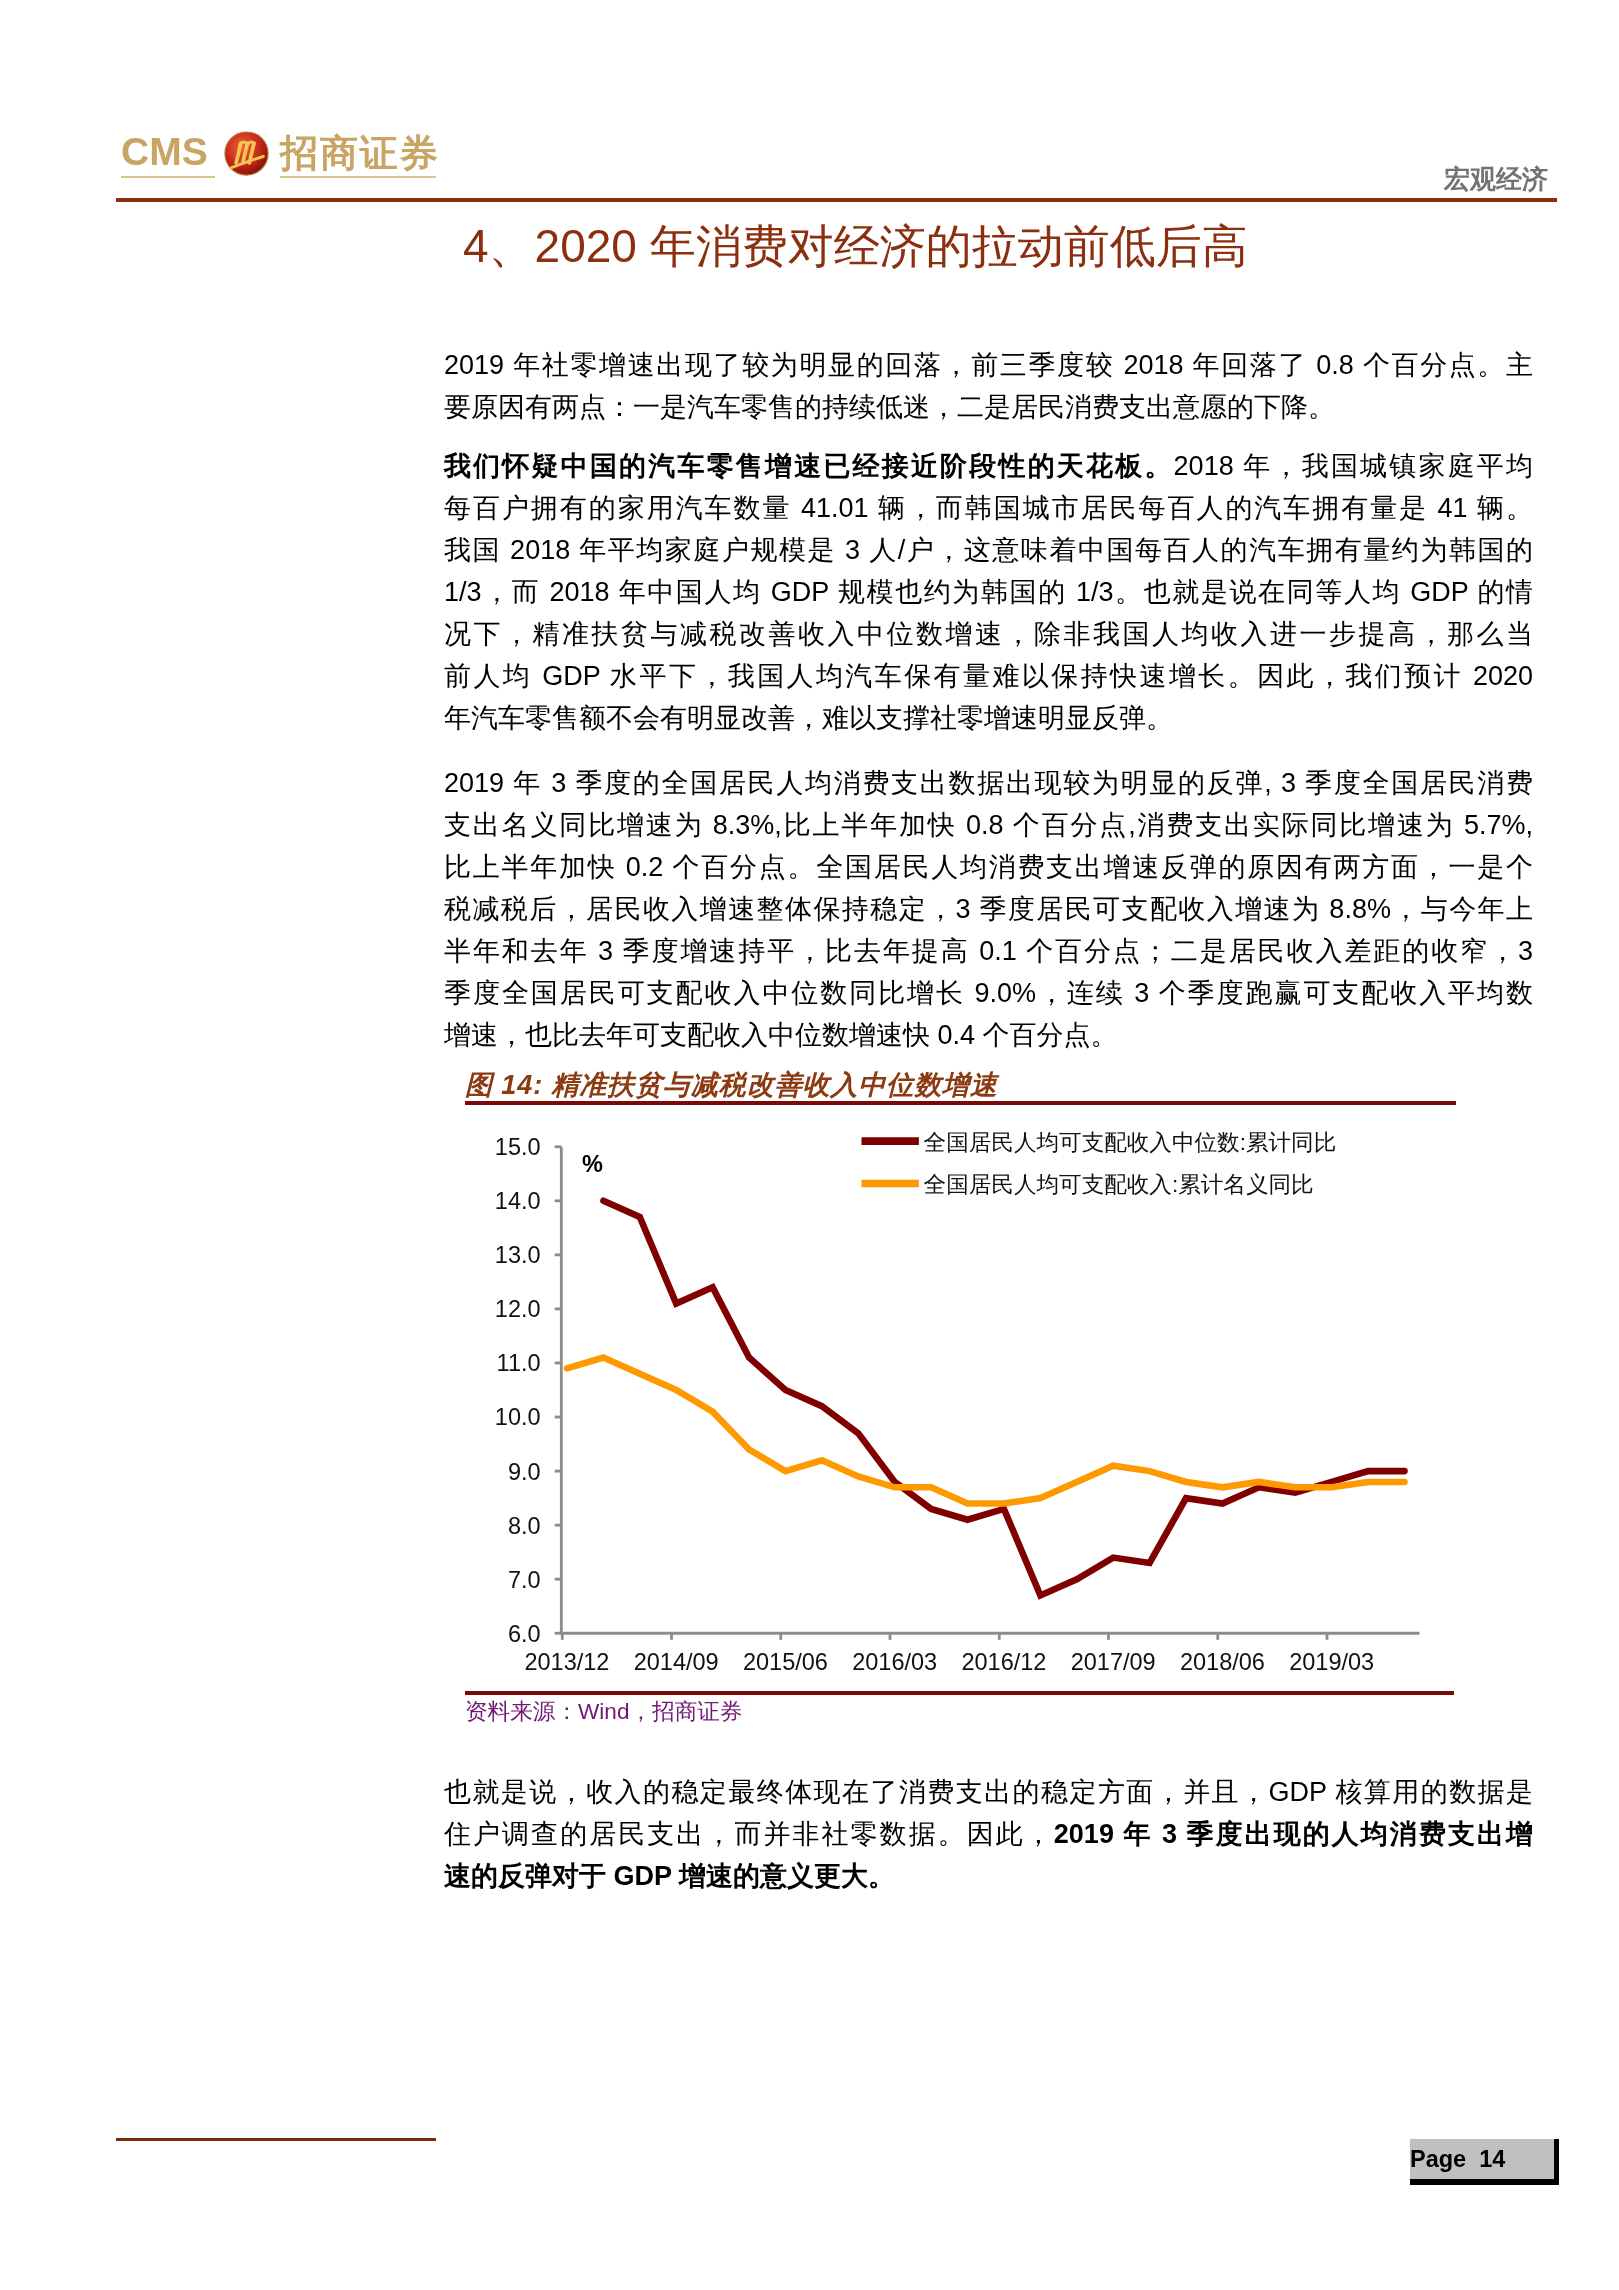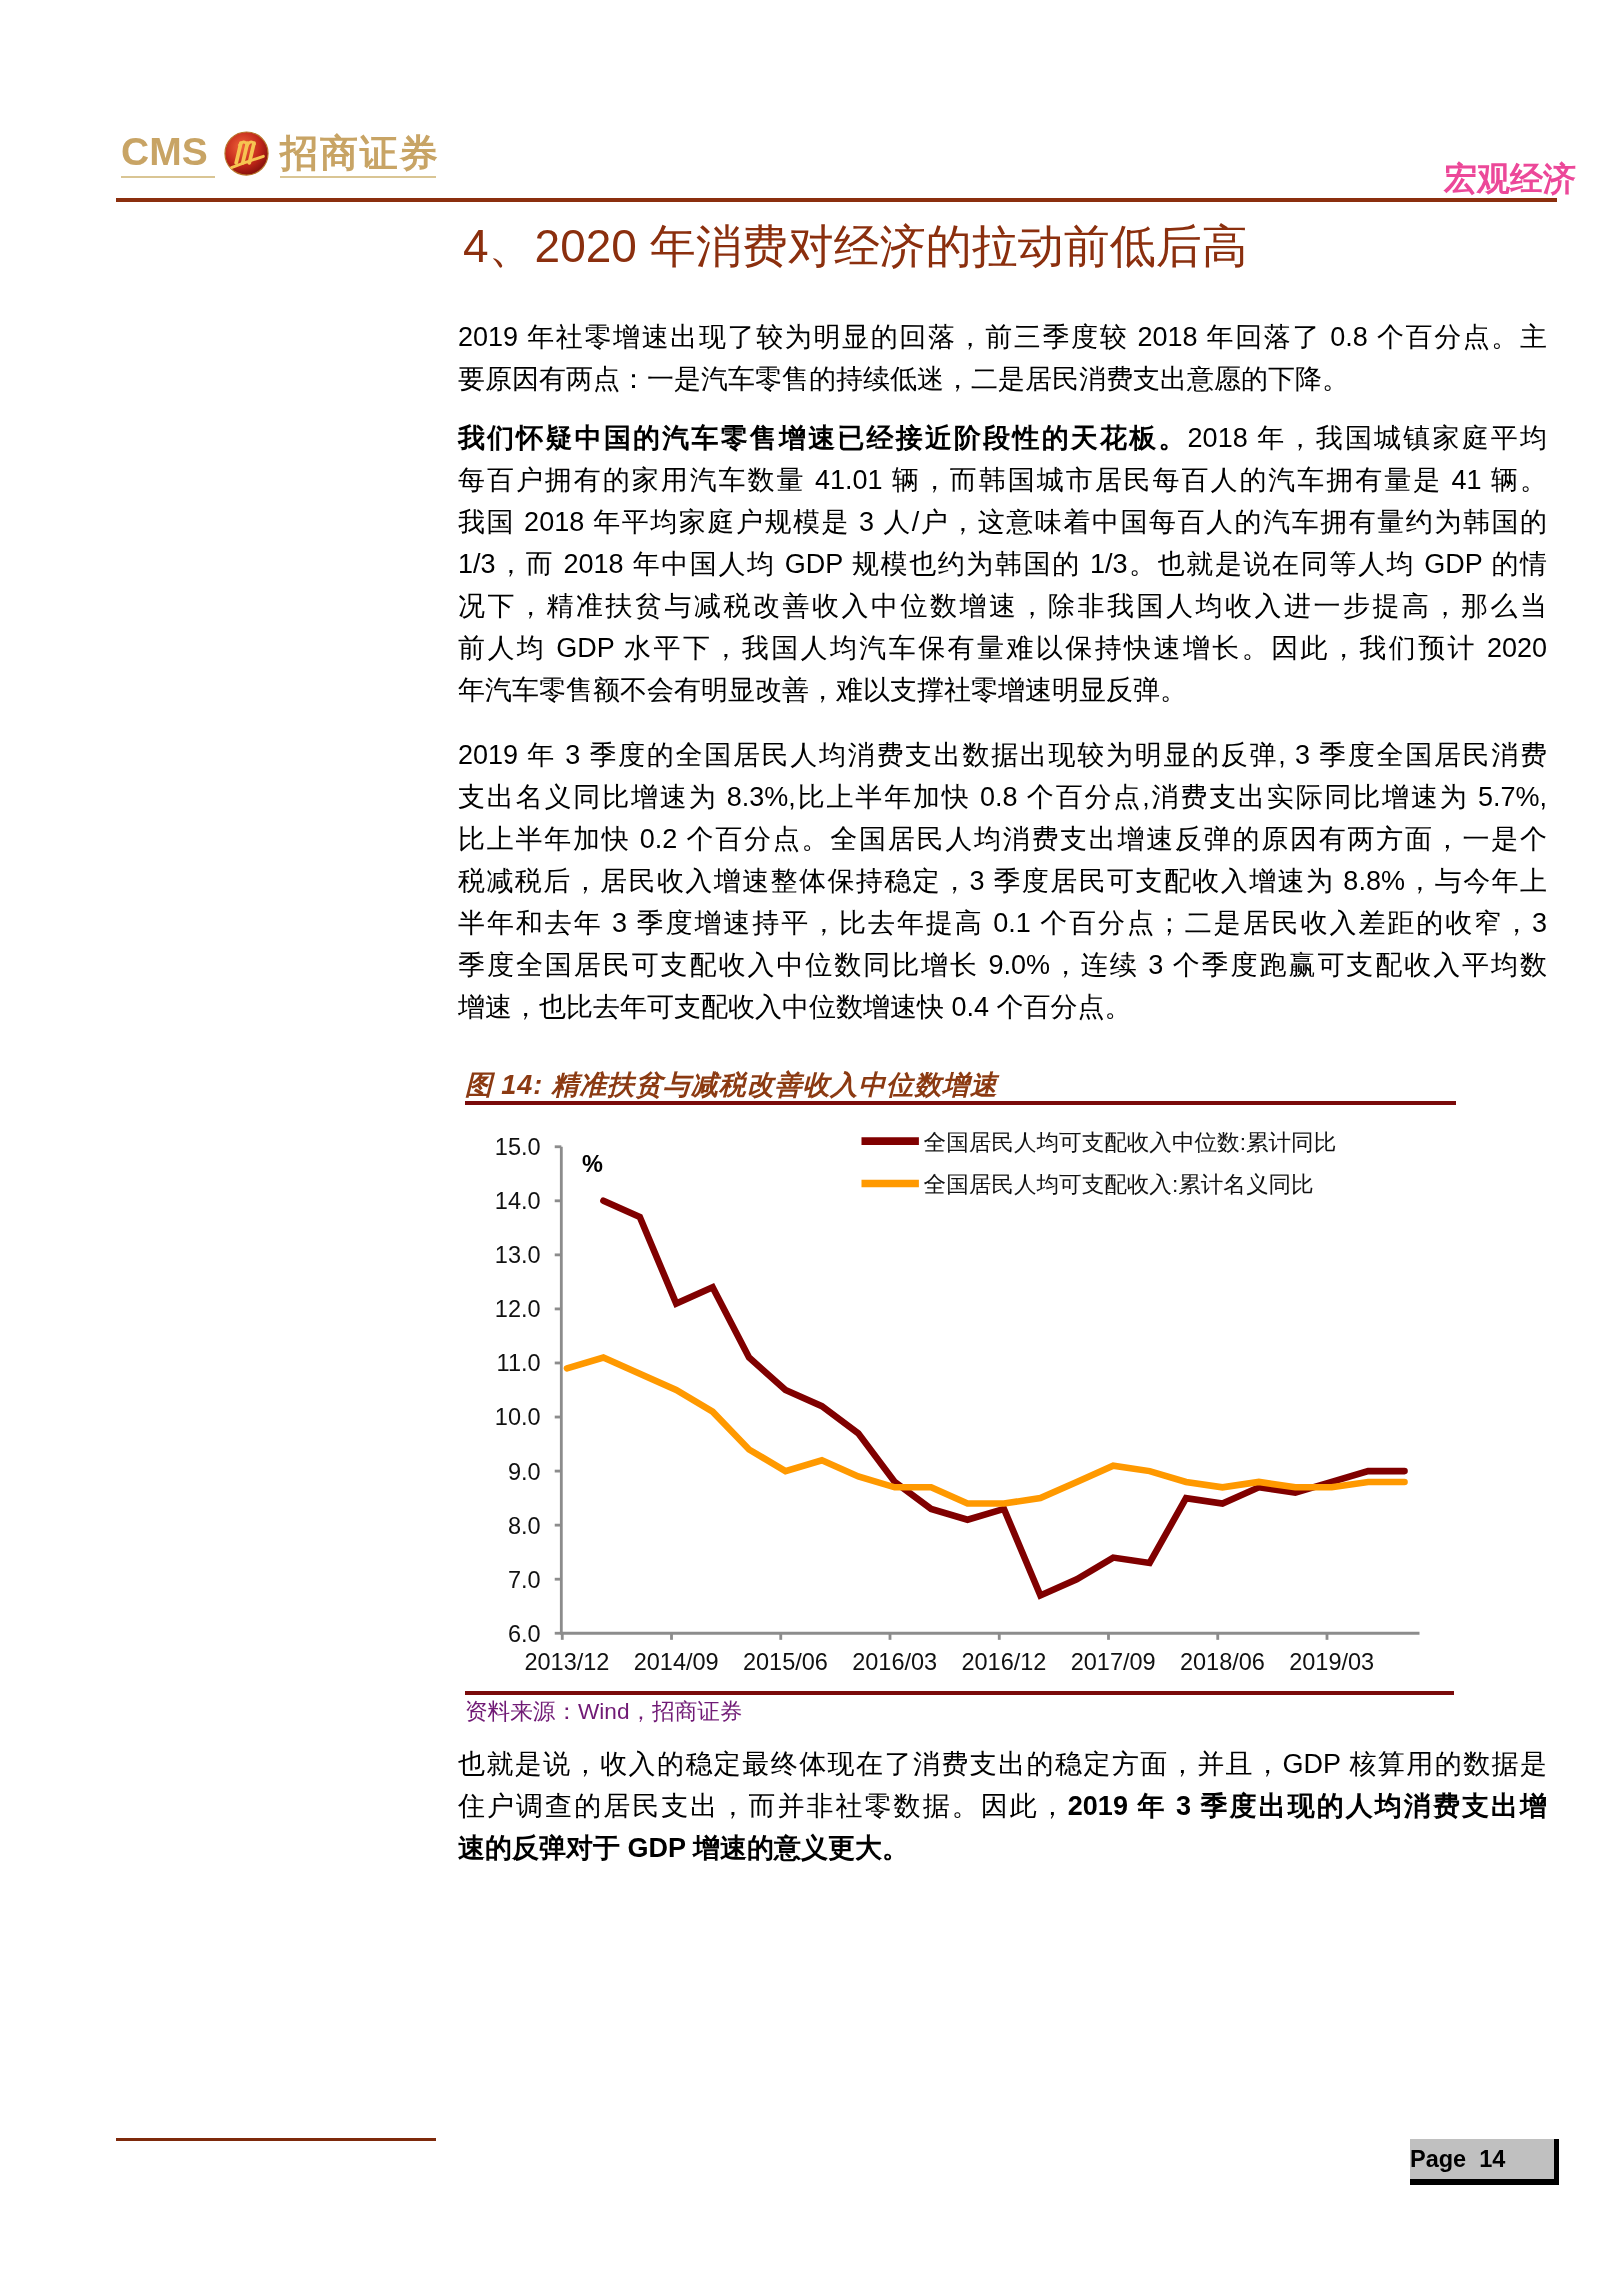--- a/index.html
+++ b/index.html
@@ -5,27 +5,27 @@
     html, body { margin: 0; padding: 0; background: #ffffff; }
     body { width: 1620px; height: 2291px; position: relative; overflow: hidden;
            font-family: "Liberation Sans", "DejaVu Sans", sans-serif; color: #000; }
     .abs { position: absolute; }
 
     
     .logo-en { left: 121px; top: 131px; font-size: 39px; line-height: 41px; font-weight: bold; color: #C8A465; letter-spacing: 0px; }
     .logo-cn { left: 280px; top: 132px; font-size: 38px; line-height: 41px; font-weight: bold; color: #C8A465; letter-spacing: 1.9px; font-family: "DejaVu Serif", serif; }
     .logo-ul { height: 1.9px; background: #D9C594; top: 176px; }
     .logo-icon { left: 224px; top: 131px; width: 45px; height: 45px; }
-    .section-tag { left: 1444px; top: 165px; font-size: 33px; line-height: 28px; font-weight: bold; color: #ec4899; font-family: "DejaVu Serif", serif; }
+    .section-tag { left: 1444px; top: 165px; font-size: 26px; line-height: 28px; font-weight: bold; color: #737373; font-family: "DejaVu Serif", serif; }
     .header-rule { left: 116px; top: 198px; width: 1441px; height: 3.8px; background: #8B2F0E; }
 
     .page-title { left: 463px; top: 223px; font-size: 46px; line-height: 47px; color: #8B2F0E; white-space: nowrap; }
 
     
-    .para { left: 458px; width: 1089px; }
+    .para { left: 444px; width: 1089px; margin-top: 28px; }
     .line { display: block; height: 42px; line-height: 42px; font-size: 27px; white-space: nowrap; }
     .line.full { text-align: justify; text-align-last: justify; }
     .line.last { text-align: left; }
     .b { font-weight: bold; }
 
     
     .fig-title { left: 465px; top: 1068px; font-size: 27px; line-height: 34px; font-weight: bold; color: #8B3A12; letter-spacing: 0.9px; white-space: nowrap; font-style: italic; }
     .fig-rule-top { left: 465px; top: 1101px; width: 991px; height: 3.8px; background: #7A0A0A; }
     .fig-rule-bottom { left: 465px; top: 1691px; width: 989px; height: 3.8px; background: #7A0A0A; }
     .fig-source { left: 465px; top: 1699px; font-size: 22.6px; line-height: 26px; color: #701a75; white-space: nowrap; }

